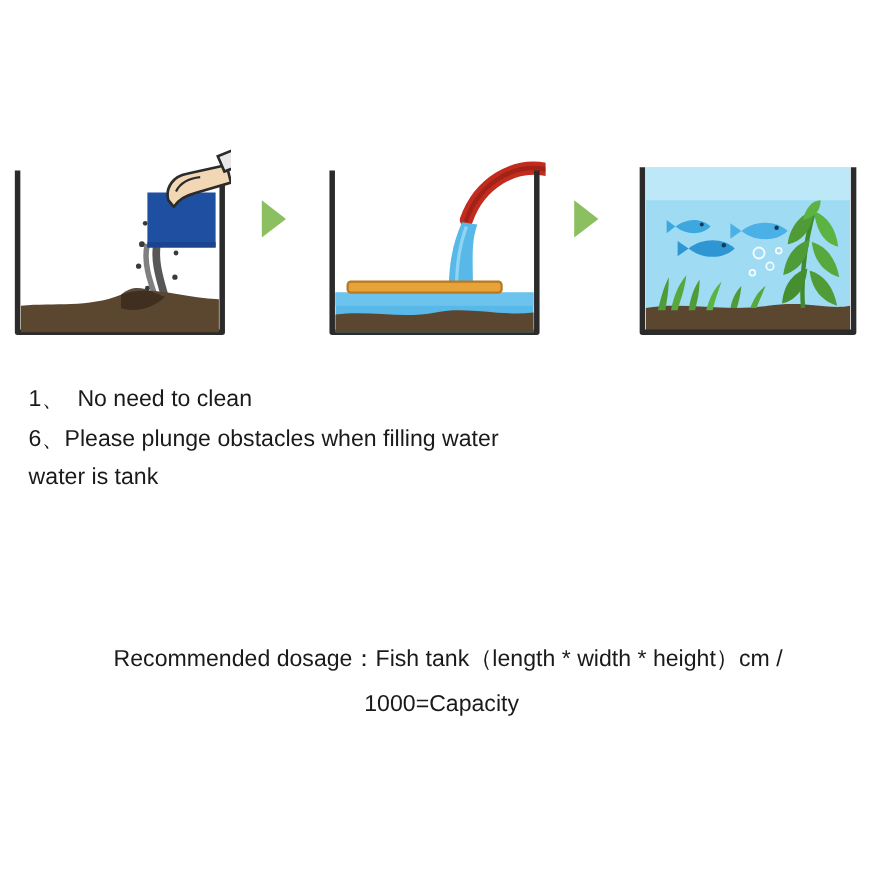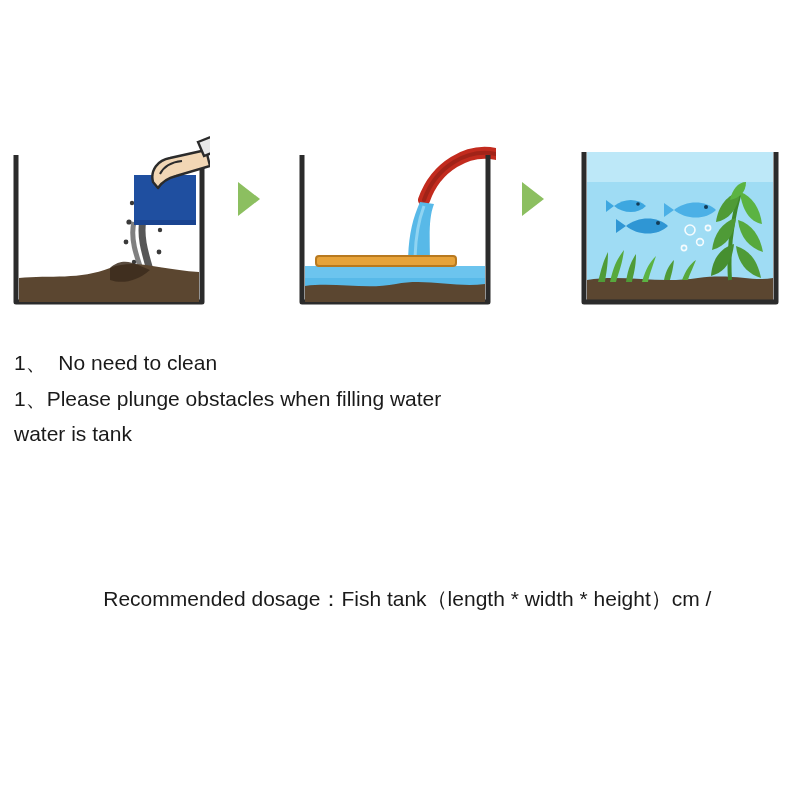--- a/index.html
+++ b/index.html
@@ -53,20 +53,21 @@
     position: absolute;
     left: 14px;
     top: 345px;
     width: 770px;
   }
   .line {
     font-size: 21px;
     line-height: 36px;
     color: #1a1a1a;
     white-space: pre-wrap;
+    margin-left: 12px;
   }
   .line.wrapline {
     line-height: 34px;
   }
 
   .dosage-block {
     position: absolute;
     left: 14px;
     top: 578px;
     width: 775px;
@@ -218,19 +219,20 @@
 
       <g>
         <path d="M6 82 L6 232 L198 232 L198 82" stroke="#2b2b2b" stroke-width="5" fill="none" stroke-linejoin="round"></path>
       </g>
     </svg>
   </div>
 </div>
 
 <div class="text-block">
   <div class="line">1、  No need to clean</div>
-  <div class="line">1、Please plunge obstacles when filling water</div>
+  <div class="line">6、Please plunge obstacles when filling water</div>
   <div class="line wrapline">water is tank</div>
 </div>
 
 <div class="dosage-block">
   <div class="dosage-line">   Recommended dosage：Fish tank（length * width * height）cm / </div>
+  <div class="dosage-line">1000=Capacity</div>
 </div>
 
 </body></html>

